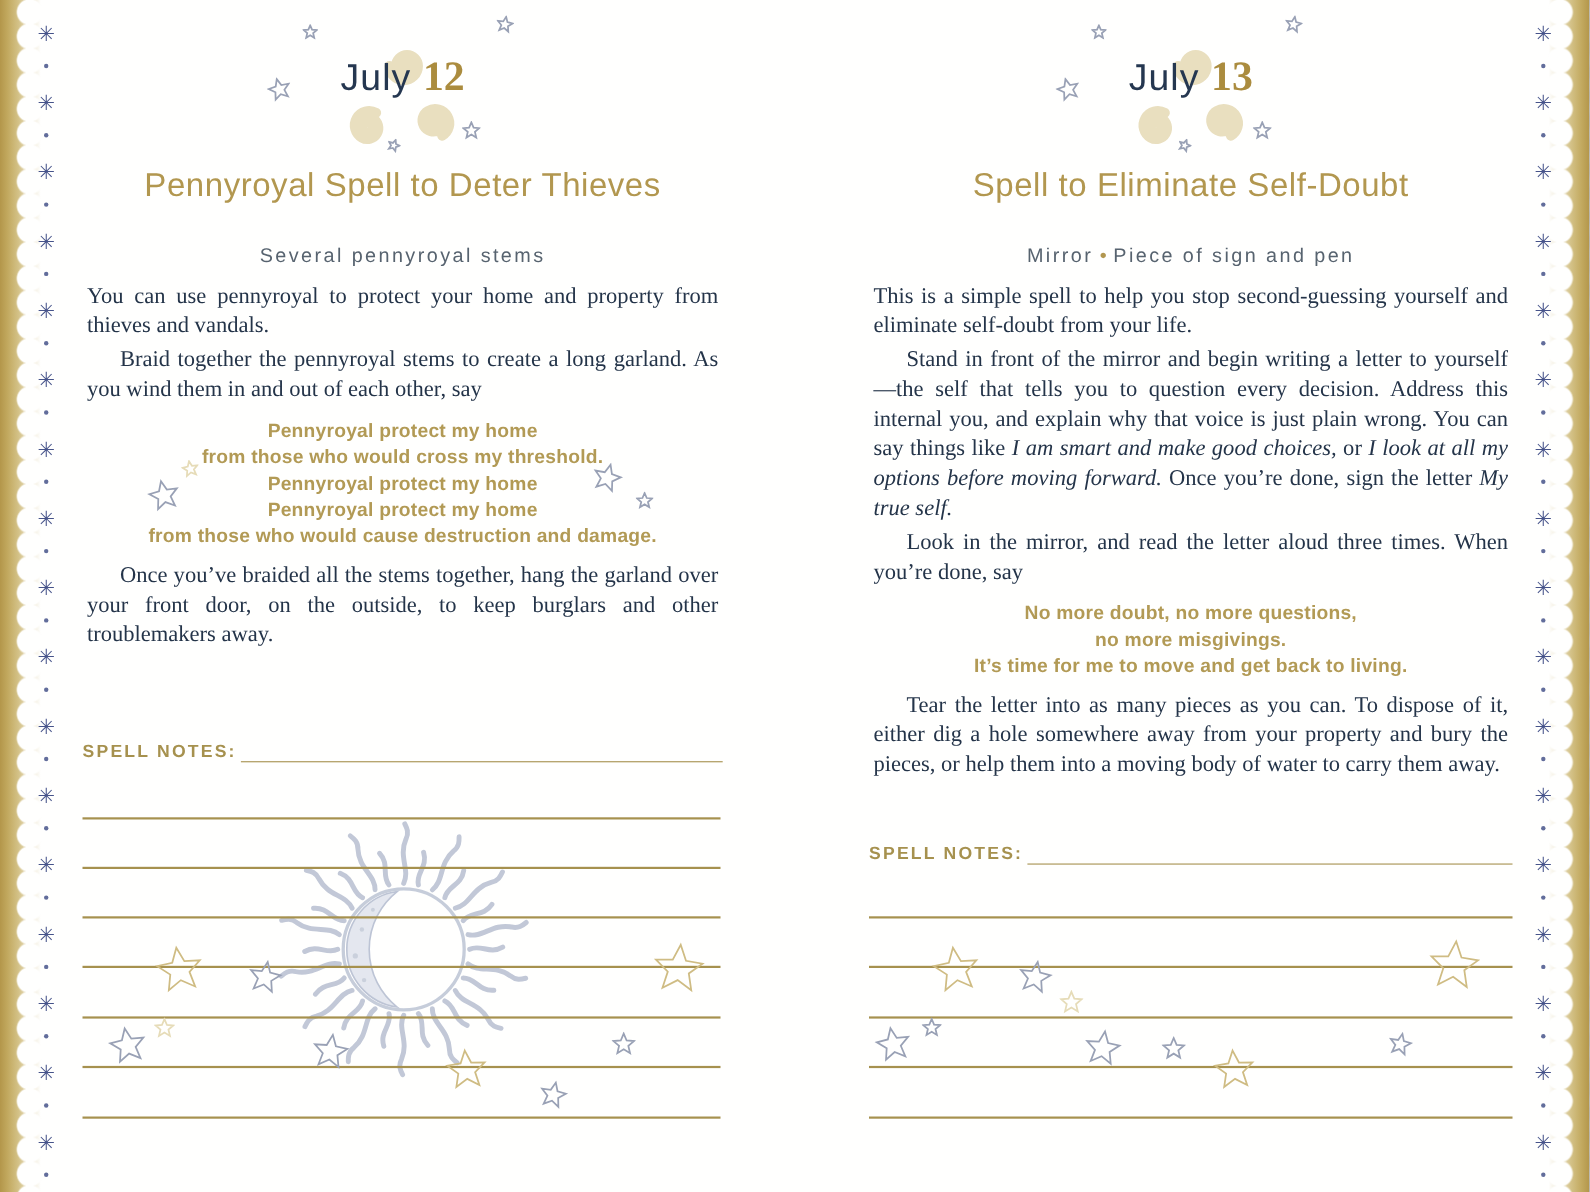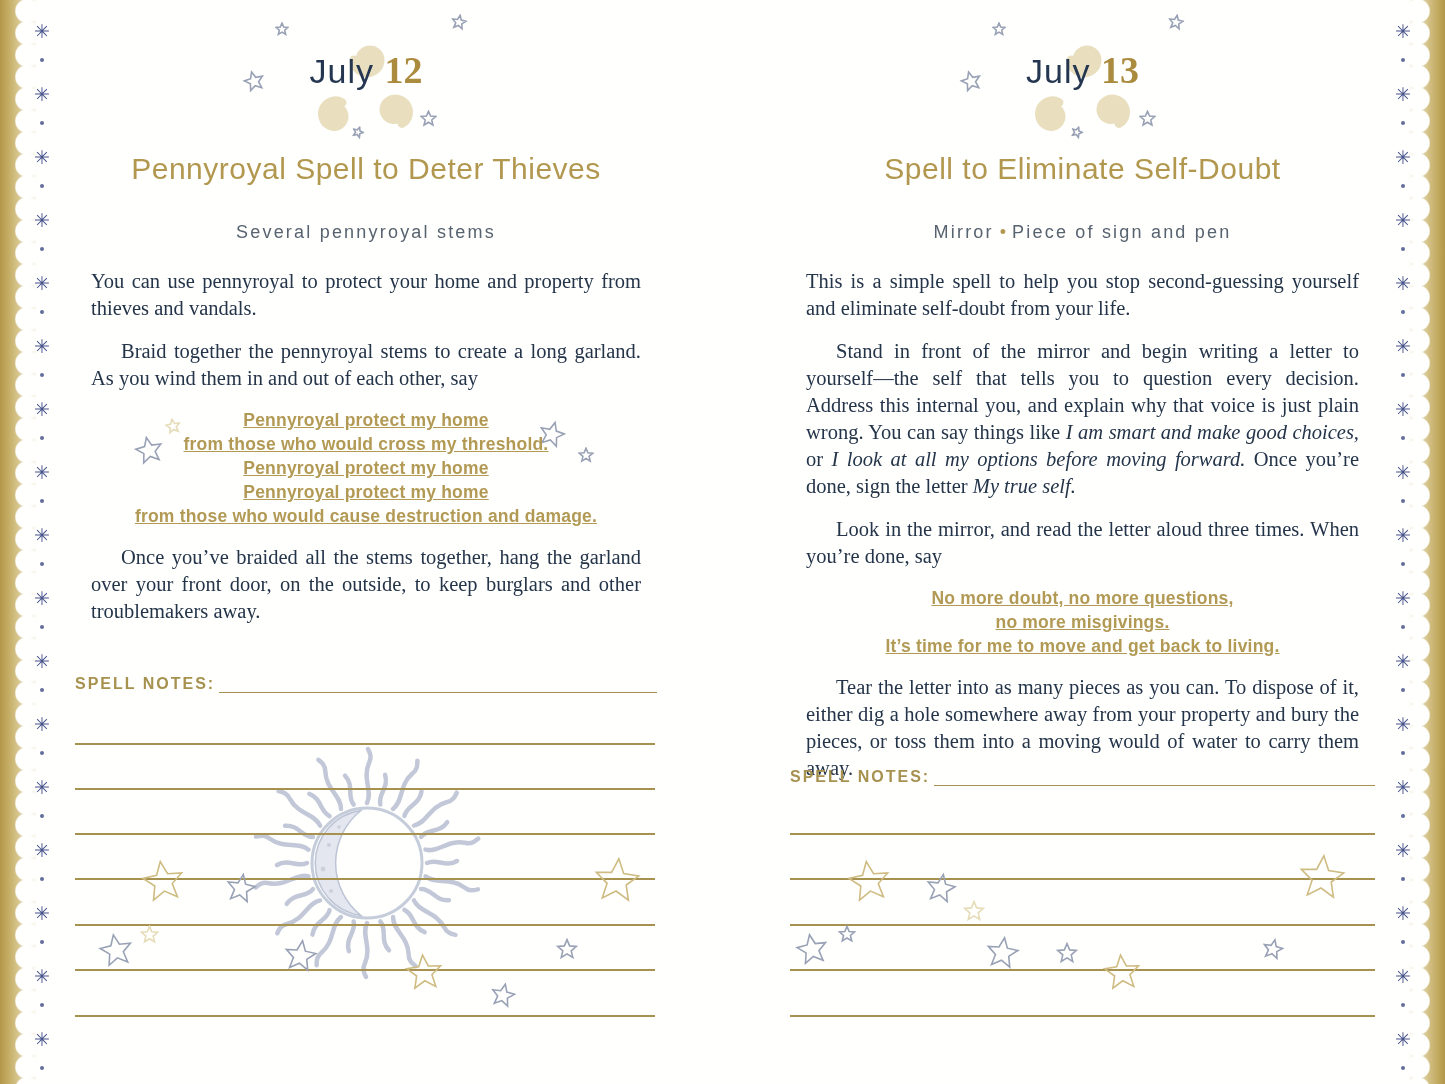--- a/index.html
+++ b/index.html
@@ -59,27 +59,27 @@
   .ingredients{
     position:absolute;top:222px;left:0;width:100%;text-align:center;
     font-size:18px;letter-spacing:2.2px;color:var(--ing-gray);
   }
   .ingredients .sep{color:var(--gold-title);padding:0 6px;letter-spacing:0;}
   .body{
     position:absolute;top:252px;left:0;right:0;
     font-family:"Liberation Serif", serif;font-size:20.5px;line-height:27px;
     color:#243449;text-align:justify;
   }
-  .body p{margin:16px;text-indent:30px;}
+  .body p{margin:4px;text-indent:30px;}
   .body p.noindent{text-indent:0;}
   .it{font-style:italic;}
   .chant{
     margin:11px 0;text-align:center;text-indent:0;
     font-family:"Liberation Sans", sans-serif;font-weight:700;
-    font-size:17.5px;line-height:24px;letter-spacing:.2px;color:var(--gold-chant);text-decoration:underline;
+    font-size:17.5px;line-height:24px;letter-spacing:.2px;color:var(--gold-chant);
   }
   .notes{position:absolute;left:0;right:0;display:flex;align-items:flex-end;}
   .notes-label{
     font-weight:700;font-size:16px;letter-spacing:2px;color:var(--gold-line);
     white-space:nowrap;line-height:18px;
   }
   .notes-line{flex:1;border-bottom:1.6px solid var(--gold-line);margin-left:4px;}
   .rule{position:absolute;height:1.6px;background:var(--gold-line);z-index:3;}
   .scatter{position:absolute;z-index:3;}
   .scatter.gray{color:var(--star-gray);}
@@ -256,21 +256,21 @@
     </div>
     <div class="body">
       <p class="noindent">This is a simple spell to help you stop second-guessing yourself and eliminate self-doubt from your life.</p>
       <p><span>Stand in front of the mirror and begin writing a letter to yourself—the self that tells you to question every decision. Address this internal you, and explain why that voice is just plain wrong. You can say things like </span><span class="it">I am smart and make good choices,</span><span> or </span><span class="it">I look at all my options before moving forward.</span><span> Once you’re done, sign the letter </span><span class="it">My true self.</span></p>
       <p>Look in the mirror, and read the letter aloud three times. When you’re done, say</p>
       <div class="chant">
         <div>No more doubt, no more questions,</div>
         <div>no more misgivings.</div>
         <div>It’s time for me to move and get back to living.</div>
       </div>
-      <p>Tear the letter into as many pieces as you can. To dispose of it, either dig a hole somewhere away from your property and bury the pieces, or toss them into a moving would of water to carry them away.</p>
+      <p>Tear the letter into as many pieces as you can. To dispose of it, either dig a hole somewhere away from your property and bury the pieces, or help them into a moving body of water to carry them away.</p>
     </div>
     <div class="notes" style="top:768px;">
       <span class="notes-label">SPELL NOTES:</span>
       <span class="notes-line"></span>
     </div>
   </section>
 
 <div class="rule" style="left: 75px; top: 743px; width: 580px;"></div>
     <div class="rule" style="left: 75px; top: 788px; width: 580px;"></div>
     <div class="rule" style="left: 75px; top: 833px; width: 580px;"></div>

